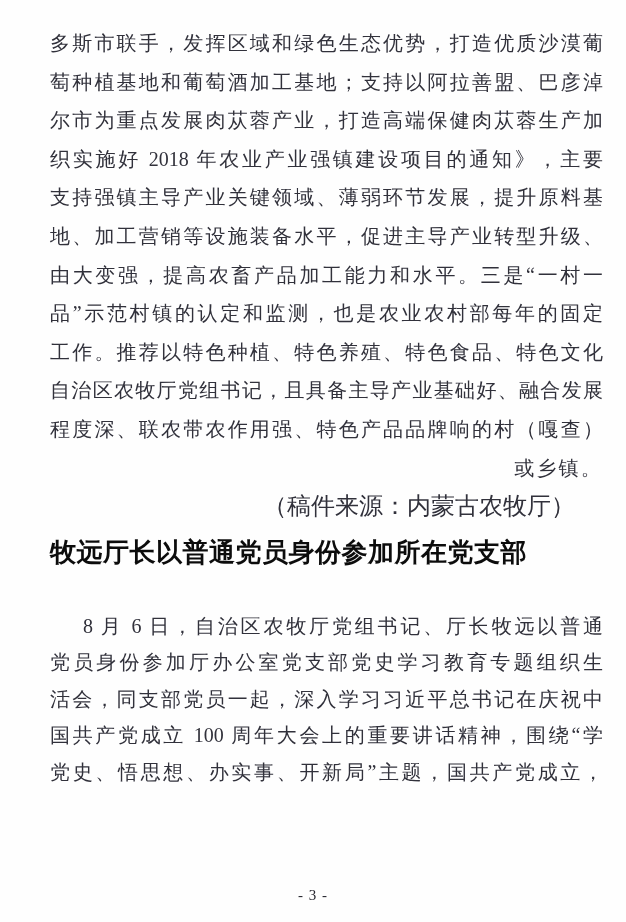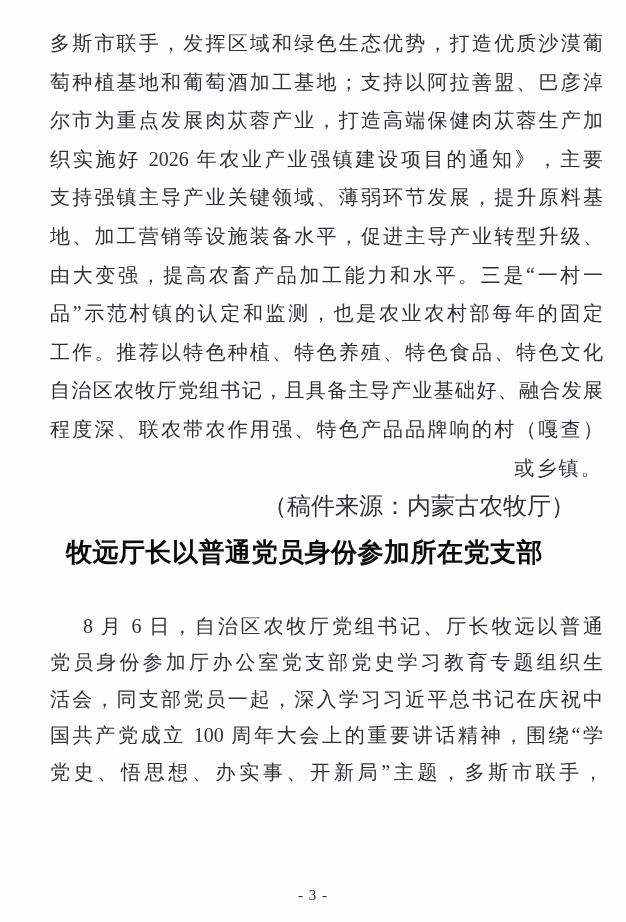--- a/index.html
+++ b/index.html
@@ -34,21 +34,21 @@
     text-align: right;
     padding-right: 28px;
   }
 
   .heading {
     font-family: "Liberation Sans", "DejaVu Sans", sans-serif;
     font-weight: 900;
     font-size: 26px;
     line-height: 53px;
     color: #0c0c0c;
-    text-align: right;
+    text-align: left;
     padding-right: 60px;
     letter-spacing: 0.5px;
   }
 
   .p2 { margin-top: 29px; }
   .p2 .bline {
     height: 36.5px;
     line-height: 36.5px;
   }
   .indent { text-indent: 33px; }
@@ -65,21 +65,21 @@
 </head>
 <body>
 
 <div class="page">
   <div class="content">
 
     <div>
       <div class="bline jline">多斯市联手，发挥区域和绿色生态优势，打造优质沙漠葡</div>
       <div class="bline jline">萄种植基地和葡萄酒加工基地；支持以阿拉善盟、巴彦淖</div>
       <div class="bline jline">尔市为重点发展肉苁蓉产业，打造高端保健肉苁蓉生产加</div>
-      <div class="bline jline">织实施好 2026 年农业产业强镇建设项目的通知》，主要</div>
+      <div class="bline jline">织实施好 2018 年农业产业强镇建设项目的通知》，主要</div>
       <div class="bline jline">支持强镇主导产业关键领域、薄弱环节发展，提升原料基</div>
       <div class="bline jline">地、加工营销等设施装备水平，促进主导产业转型升级、</div>
       <div class="bline jline">由大变强，提高农畜产品加工能力和水平。三是“一村一</div>
       <div class="bline jline">品”示范村镇的认定和监测，也是农业农村部每年的固定</div>
       <div class="bline jline">工作。推荐以特色种植、特色养殖、特色食品、特色文化</div>
       <div class="bline jline">自治区农牧厅党组书记，且具备主导产业基础好、融合发展</div>
       <div class="bline jline">程度深、联农带农作用强、特色产品品牌响的村（嘎查）</div>
       <div class="bline plain">或乡镇。</div>
     </div>
 
@@ -87,19 +87,19 @@
 
     <div class="heading">
       <div>牧远厅长以普通党员身份参加所在党支部</div>
     </div>
 
     <div class="p2">
       <div class="bline jline indent">8 月 6 日，自治区农牧厅党组书记、厅长牧远以普通</div>
       <div class="bline jline">党员身份参加厅办公室党支部党史学习教育专题组织生</div>
       <div class="bline jline">活会，同支部党员一起，深入学习习近平总书记在庆祝中</div>
       <div class="bline jline">国共产党成立 100 周年大会上的重要讲话精神，围绕“学</div>
-      <div class="bline jline">党史、悟思想、办实事、开新局”主题，多斯市联手，</div>
+      <div class="bline jline">党史、悟思想、办实事、开新局”主题，国共产党成立，</div>
     </div>
 
   </div>
 
   <div class="footer">- 3 -</div>
 </div>
 
 </body></html>

